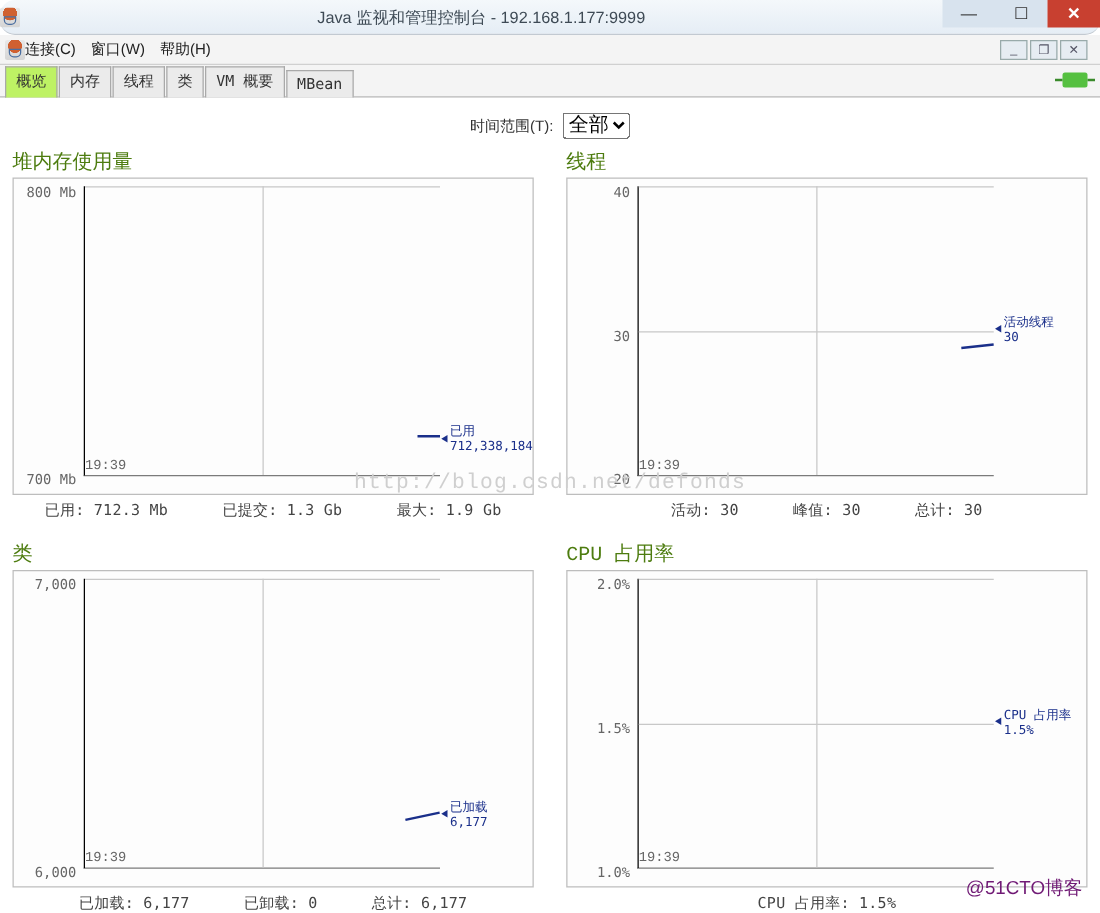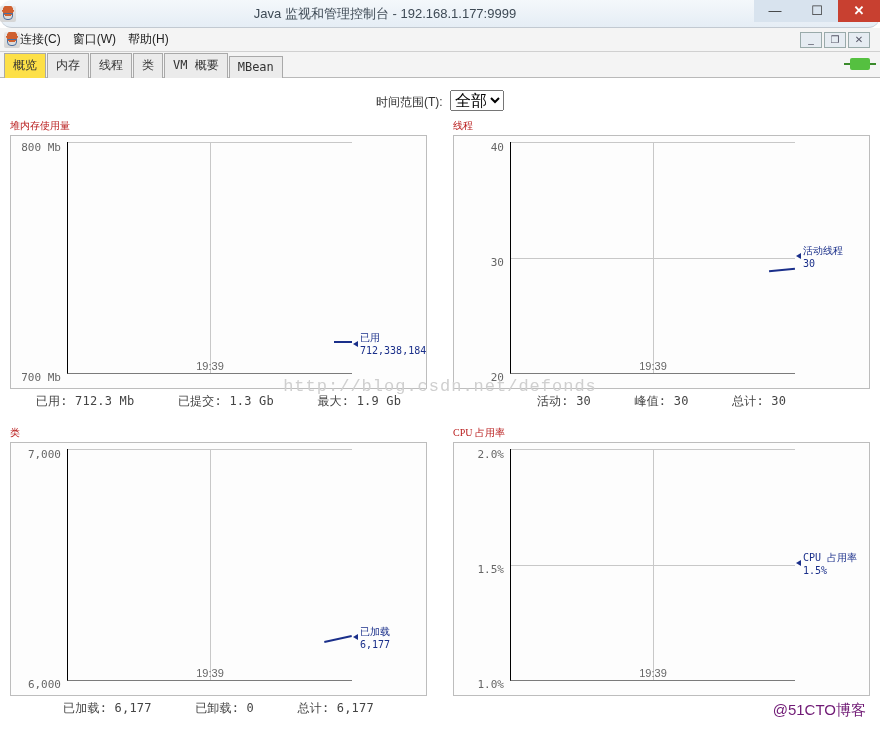--- a/index.html
+++ b/index.html
@@ -10,40 +10,40 @@
 .titlebar .btn { width: 42px; height: 22px; margin-top: -6px; display: flex; align-items: center; justify-content: center; font-size: 13px; color: #333; }
 .titlebar .btn.min { background: #d8e3ee; }
 .titlebar .btn.max { background: #d8e3ee;}
 .titlebar .btn.close { background: #c84030; color: #fff; font-weight: bold; }
 .menubar { height: 24px; display: flex; align-items: center; padding: 0 4px; border-bottom: 1px solid #d0d0d0; background: #f4f4f4; }
 .menubar .mitem { margin-right: 12px; color: #222; cursor: default; }
 .menubar .mdi { margin-left:auto; display:flex; gap:2px; padding-right:6px;}
 .menubar .mdi .mb { width:22px; height:16px; border:1px solid #9aa; background:#e6ecf2; display:flex; align-items:center; justify-content:center; font-size:10px; color:#556;}
 .toolbar { height: 26px; display: flex; align-items: flex-end; padding: 0 4px; background: #f4f4f4; border-bottom: 1px solid #b9b9b9; font-family: "SimSun", monospace; }
 .toolbar .tab { border: 1px solid #a9a9a9; border-bottom: none; padding: 3px 8px 4px; margin-right: 1px; background: #ebebeb; color: #333; position: relative; top: 1px; }
-.toolbar .tab.active { background: #fde047; }
+.toolbar .tab.active { background: #bef264; }
 .toolbar .spacer { flex: 1; }
 .toolbar .conn { width: 32px; text-align: center; padding-bottom:4px;}
 .content { padding: 6px 10px 0; }
 .timerow { text-align: center; margin: 6px 0 8px; color: #333; }
 .timerow select { font-size: 16px; margin-left: 4px; }
 .grid2 { display: grid; grid-template-columns: 1fr 1fr; gap: 16px 26px; }
 .panel { }
-.panel .ptitle { font-family: Liberation Serif, serif; font-size: 10px; color: #b91c1c; }
+.panel .ptitle { font-family: Liberation Mono, monospace; font-size: 16px; color: #4d7c0f; }
 .panel .frame { border: 1px solid #bdbdbd; background: #fdfdfd; padding: 6px 6px 6px 6px; margin-top: 2px; position: relative; }
 .chart { position: relative; height: 240px; display: flex; }
 .yaxis { width: 50px; position: relative; font-family: "SimSun", monospace; font-size: 11px; color: #666; text-align: right; }
 .ylab { position: absolute; right: 6px; transform: translateY(-50%); white-space:nowrap;}
 .plot { flex: 1; border-left: 1px solid #000000; border-bottom: 1px solid #7b7b7b; position: relative; margin-right: 68px; margin-bottom: 8px; }
 .plot .hline { position: absolute; left: 0; right: 0; border-top: 1px solid #c8c8c8; }
 .plot .vline { position: absolute; top: 0; bottom: 0; border-left: 1px solid #c8c8c8; }
 .plot .mark { position: absolute; width: 18px; border-top: 2px solid #1a2f8a; }
 .plot .marklbl { position: absolute; left: 100%; margin-left: 8px; font-size: 10px; color: #1a2f8a; font-family: "SimSun", monospace; white-space: nowrap; }
 .plot .marklbl .arrow { position:absolute; left:-7px; top:50%; transform:translateY(-50%); width:0; height:0; border-top:3px solid transparent; border-bottom:3px solid transparent; border-right:5px solid #1a2f8a;}
-.xaxis { position: absolute; bottom: 1px; left: 0; right: 0; text-align: center; font-family: Liberation Sans, sans-serif; font-size: 11px; color: #666; }
+.xaxis { position: absolute; bottom: 1px; left: 0; right: 0; font-family: Liberation Mono, monospace; font-size: 11px; color: #666; }
 .stats { text-align: center; font-family: "SimSun", monospace; font-size: 12px; color: #444; margin-top: 4px; letter-spacing: 0.2px;}
 .stats .sp { display:inline-block; margin: 0 18px; }
 .java-icon { display:inline-block; width:16px; height:16px; border-radius:2px; background: radial-gradient(circle at 50% 30%, #d06030 0 40%, transparent 41%), linear-gradient(#e8e8e8,#d5d5d5); position:relative; }
 .java-icon::after{content:"";position:absolute;left:3px;right:3px;bottom:2px;height:5px;border:1px solid #4a6ea0;border-radius:0 0 4px 4px;}
 .conn-icon { display:inline-block; width:20px; height:12px; background:#55c040; border-radius:2px; position:relative;}
 .conn-icon::before,.conn-icon::after{content:"";position:absolute;width:6px;height:2px;background:#3a8a2b;top:5px;}
 .conn-icon::before{left:-6px;} .conn-icon::after{right:-6px;}
 .watermark { position:absolute; left:0; right:0; top:377px; text-align:center; font-family:"Courier New",monospace; font-size:17px; color:#cfcfcf; letter-spacing:1px; pointer-events:none; }
 .watermark2 { position:absolute; right:14px; bottom:10px; color:#701a75; font-size:15px; pointer-events:none;}
 </style>
@@ -189,19 +189,22 @@
             <div class="hline" style="top:50%"></div>
             <div class="vline" style="left:50%"></div>
             <div class="marklbl" style="top:44%"><span class="arrow"></span>
               <span>CPU 占用率</span><br>
               <span>1.5%</span>
             </div>
             <div class="xaxis">19:39</div>
           </div>
         </div>
       </div>
+      <div class="stats">
+        <span class="sp"><span>CPU 占用率:</span> <span>1.5%</span></span>
+      </div>
     </div>
 
   </div>
 </div>
 
 <div class="watermark">http://blog.csdn.net/defonds</div>
 <div class="watermark2">@51CTO博客</div>
 
 </body></html>

